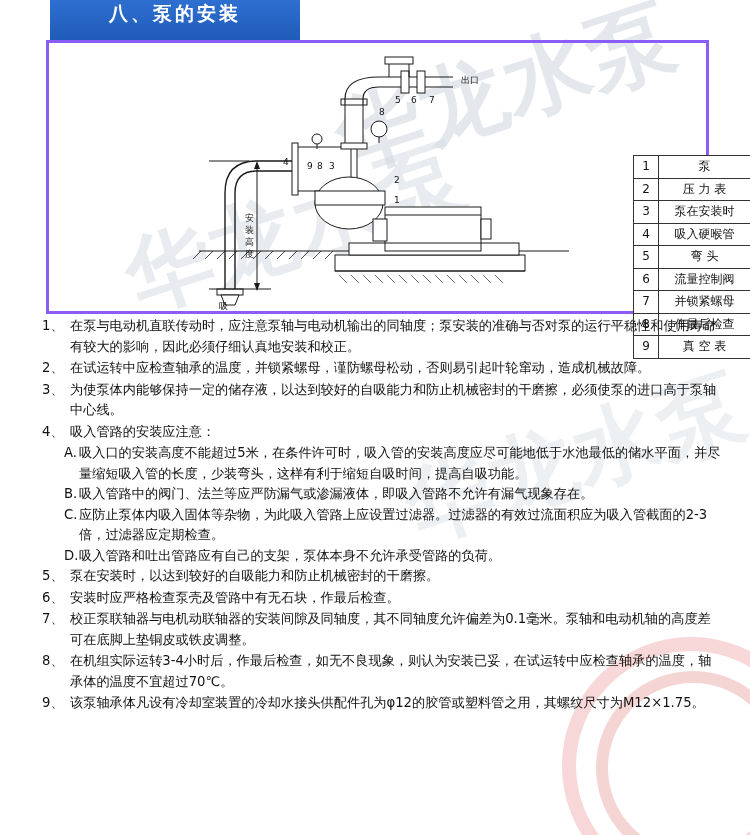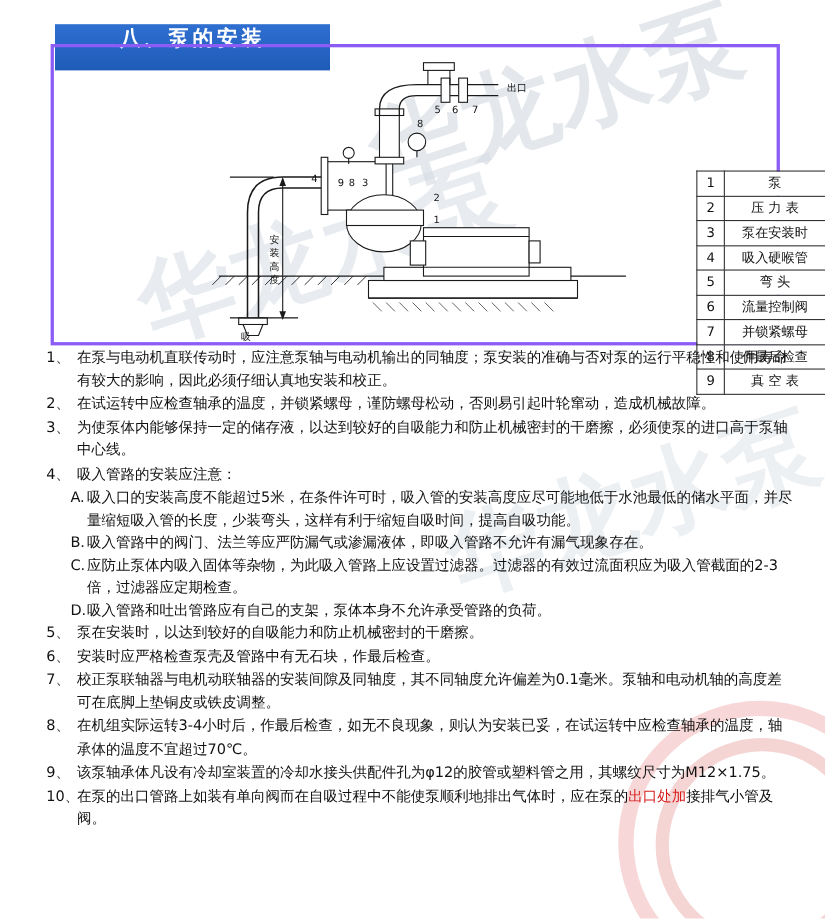--- a/index.html
+++ b/index.html
@@ -28,21 +28,21 @@
   .wm-ring{
     position:absolute;right:-70px;bottom:-60px;width:230px;height:230px;border-radius:50%;
     border:14px solid #f0b7b7;opacity:.55;pointer-events:none;
   }
   .wm-ring2{
     position:absolute;right:-40px;bottom:-30px;width:170px;height:170px;border-radius:50%;
     border:12px solid #e8a0a0;opacity:.45;pointer-events:none;
   }
   
   .header{
-    position:absolute;left:50px;top:22px;width:250px;height:42px;
+    position:absolute;left:50px;top:0;width:250px;height:42px;
     background:linear-gradient(to bottom,#2e6fd0,#1f5bb8);
   }
   .header .title{
     position:absolute;left:0;top:0;width:100%;height:26px;line-height:26px;
     text-align:center;color:#ffffff;font-size:19px;font-weight:bold;letter-spacing:3px;
   }
   
   .figbox{
     position:absolute;left:46px;top:40px;width:657px;height:268px;
     border:3px solid #8b5cf6;background:transparent;text-decoration:underline;
@@ -282,18 +282,14 @@
   </div>
   <div class="item">
     <div class="lead">8、</div>
     <div class="txt">在机组实际运转3-4小时后，作最后检查，如无不良现象，则认为安装已妥，在试运转中应检查轴承的温度，轴承体的温度不宜超过70℃。</div>
   </div>
   <div class="item">
     <div class="lead">9、</div>
     <div class="txt">该泵轴承体凡设有冷却室装置的冷却水接头供配件孔为φ12的胶管或塑料管之用，其螺纹尺寸为M12×1.75。</div>
   </div>
 
-  <div class="item">
-    <div class="lead">10、</div>
-    <div class="txt"><span>在泵的出口管路上如装有单向阀而在自吸过程中不能使泵顺利地排出气体时，应在泵的</span><span class="red">出口处加</span><span>接排气小管及阀。</span></div>
-  </div>
 
 </div>
 
 </body></html>

